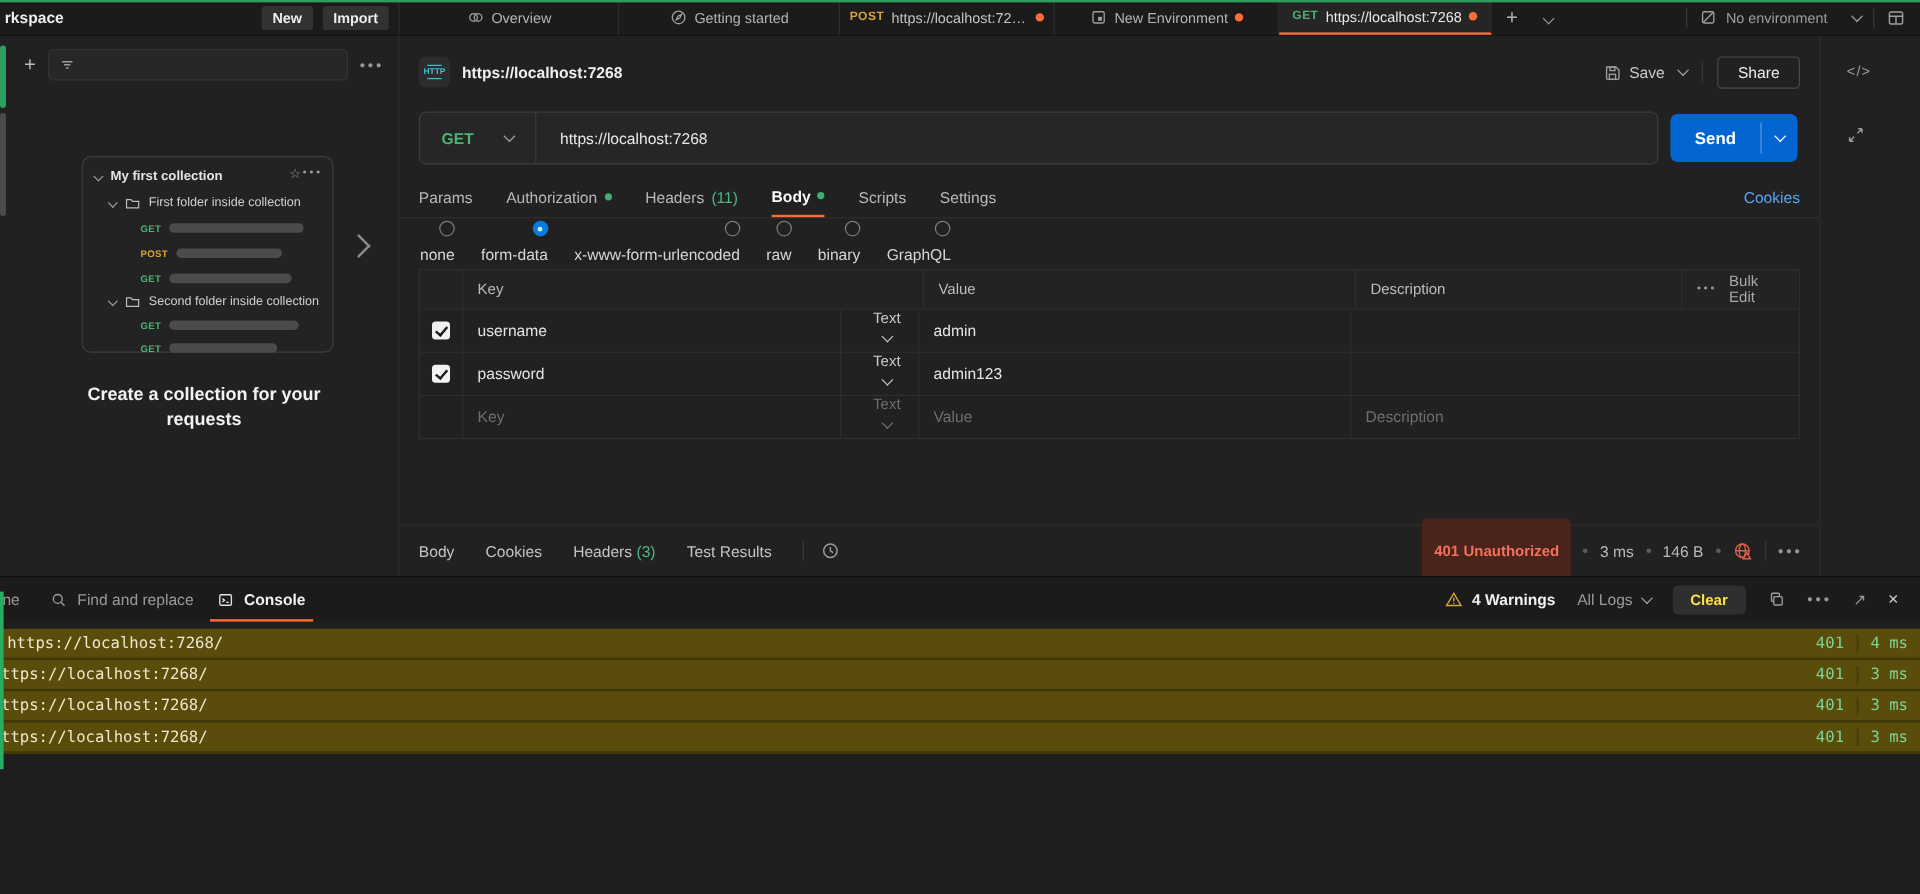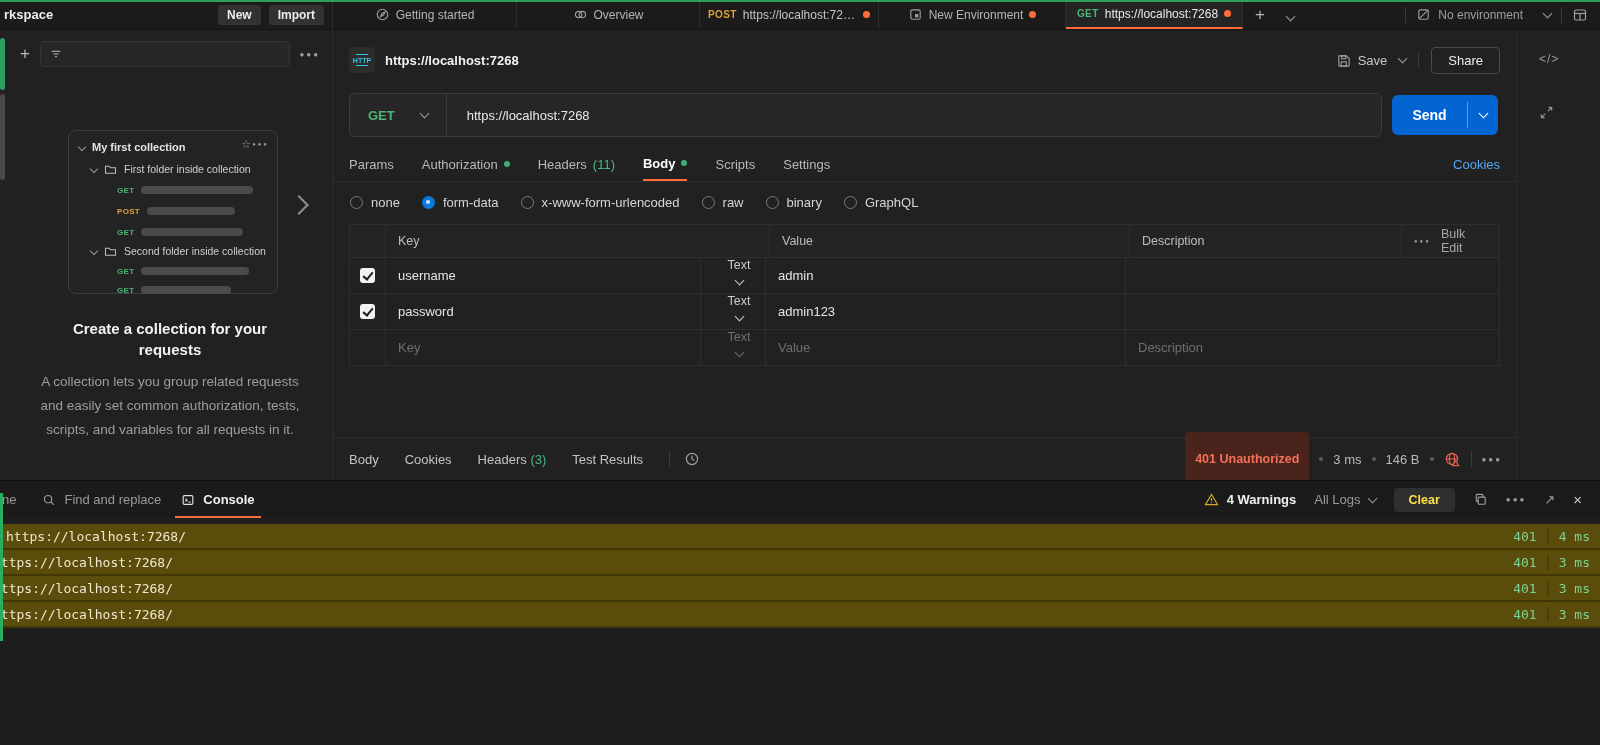--- a/index.html
+++ b/index.html
@@ -74,21 +74,21 @@
   .send-caret{width:30px;display:flex;align-items:center;justify-content:center;color:#fff;}
 
   .req-tabs{position:absolute;left:0;top:117px;right:84px;height:34px;border-bottom:1px solid #2e2e2e;display:flex;align-items:stretch;padding-left:16px;font-size:13px;color:#b8b8b8;}
   .rtab{display:flex;align-items:center;gap:6px;margin-right:28px;box-sizing:border-box;cursor:pointer;white-space:nowrap;}
   .rtab .gdot{width:6px;height:6px;border-radius:50%;background:#3fae74;}
   .rtab .cnt{color:#4cb782;}
   .rtab.active{color:#fff;font-weight:600;border-bottom:2px solid #ff6c37;}
   .cookies-link{margin-left:auto;margin-right:16px;align-self:center;color:#58a6f0;font-size:13px;cursor:pointer;}
 
   .body-modes{position:absolute;left:17px;top:156px;height:32px;display:flex;align-items:center;gap:22px;font-size:13px;color:#d6d6d6;}
-  .bmode{display:flex;align-items:center;gap:8px;cursor:pointer;}
+  .bmode{display:flex;align-items:flex-end;gap:8px;cursor:pointer;flex-direction:column;}
   .radio{width:13px;height:13px;border:1.4px solid #7a7a7a;border-radius:50%;box-sizing:border-box;flex:0 0 auto;}
   .radio.sel{border:none;background:#0a7bdc;position:relative;}
   .radio.sel::after{content:'';position:absolute;left:4.5px;top:4.5px;width:4px;height:4px;border-radius:50%;background:#cfe6ff;}
 
   .fd-table{position:absolute;left:16px;top:194px;width:1151px;border:1px solid #2e2e2e;box-sizing:border-box;font-size:13px;}
   .tr{display:flex;align-items:stretch;border-bottom:1px solid #2e2e2e;height:35px;}
   .tr:last-child{border-bottom:none;}
   .tr.head{height:32px;background:#232323;color:#bdbdbd;font-size:12.5px;}
   .td{display:flex;align-items:center;border-right:1px solid #2e2e2e;box-sizing:border-box;padding-left:12px;overflow:hidden;}
   .td:last-child{border-right:none;}
@@ -141,37 +141,37 @@
   <div class="green-topline"></div>
   <div class="rail-green"></div>
   <div class="rail-gray"></div>
 
   <div class="topbar">
     <div class="workspace">rkspace</div>
     <div class="tb-btn">New</div>
     <div class="tb-btn">Import</div>
 
     <div class="tabstrip">
+      <div class="ttab" style="width:183px;">
+        <span class="icon">
+          <svg width="15" height="15" viewBox="0 0 16 16" fill="none" stroke="currentColor" stroke-width="1.2">
+              <circle cx="6" cy="8" r="3.4"></circle>
+              <circle cx="10" cy="8" r="3.4"></circle>
+            </svg>
+        </span>
+        <span>Overview</span>
+      </div>
       <div class="ttab" style="width:184px;">
         <span class="icon">
           <svg width="15" height="15" viewBox="0 0 16 16" fill="none" stroke="currentColor" stroke-width="1.2">
               <circle cx="8" cy="8" r="5.6"></circle>
               <path d="M10.6 5.4 L7.4 6.9 L5.9 10.1 L9.1 8.6 Z"></path>
             </svg>
         </span>
         <span>Getting started</span>
-      </div>
-      <div class="ttab" style="width:183px;">
-        <span class="icon">
-          <svg width="15" height="15" viewBox="0 0 16 16" fill="none" stroke="currentColor" stroke-width="1.2">
-              <circle cx="6" cy="8" r="3.4"></circle>
-              <circle cx="10" cy="8" r="3.4"></circle>
-            </svg>
-        </span>
-        <span>Overview</span>
       </div>
       <div class="ttab" style="width:179px;">
         <span class="method method-post">POST</span>
         <span class="url">https://localhost:7268/</span>
         <span class="dot"></span>
       </div>
       <div class="ttab" style="width:187px;">
         <span class="icon">
           <svg width="15" height="15" viewBox="0 0 16 16" fill="none" stroke="currentColor" stroke-width="1.2">
               <rect x="3" y="3" width="10" height="10" rx="1.5"></rect>
@@ -273,21 +273,20 @@
         <span class="pc-bar" style="width:108px;"></span>
       </div>
       <div class="pc-row" style="left:48px;top:152px;">
         <span class="pc-method method-get">GET</span>
         <span class="pc-bar" style="width:90px;"></span>
       </div>
     </div>
 
     <div class="sb-next"></div>
     <div class="sb-heading">Create a collection for your requests</div>
-    <div class="sb-desc">A collection lets you group related requests and easily set common authorization, tests, scripts, and variables for all requests in it.</div>
   </div>
 
   <div class="main">
     <div class="title-row">
       <div class="http-badge">
         <div class="hb-arrow"></div>
         <div class="hb-txt">HTTP</div>
         <div class="hb-arrow"></div>
       </div>
       <div class="req-title">https://localhost:7268</div>

